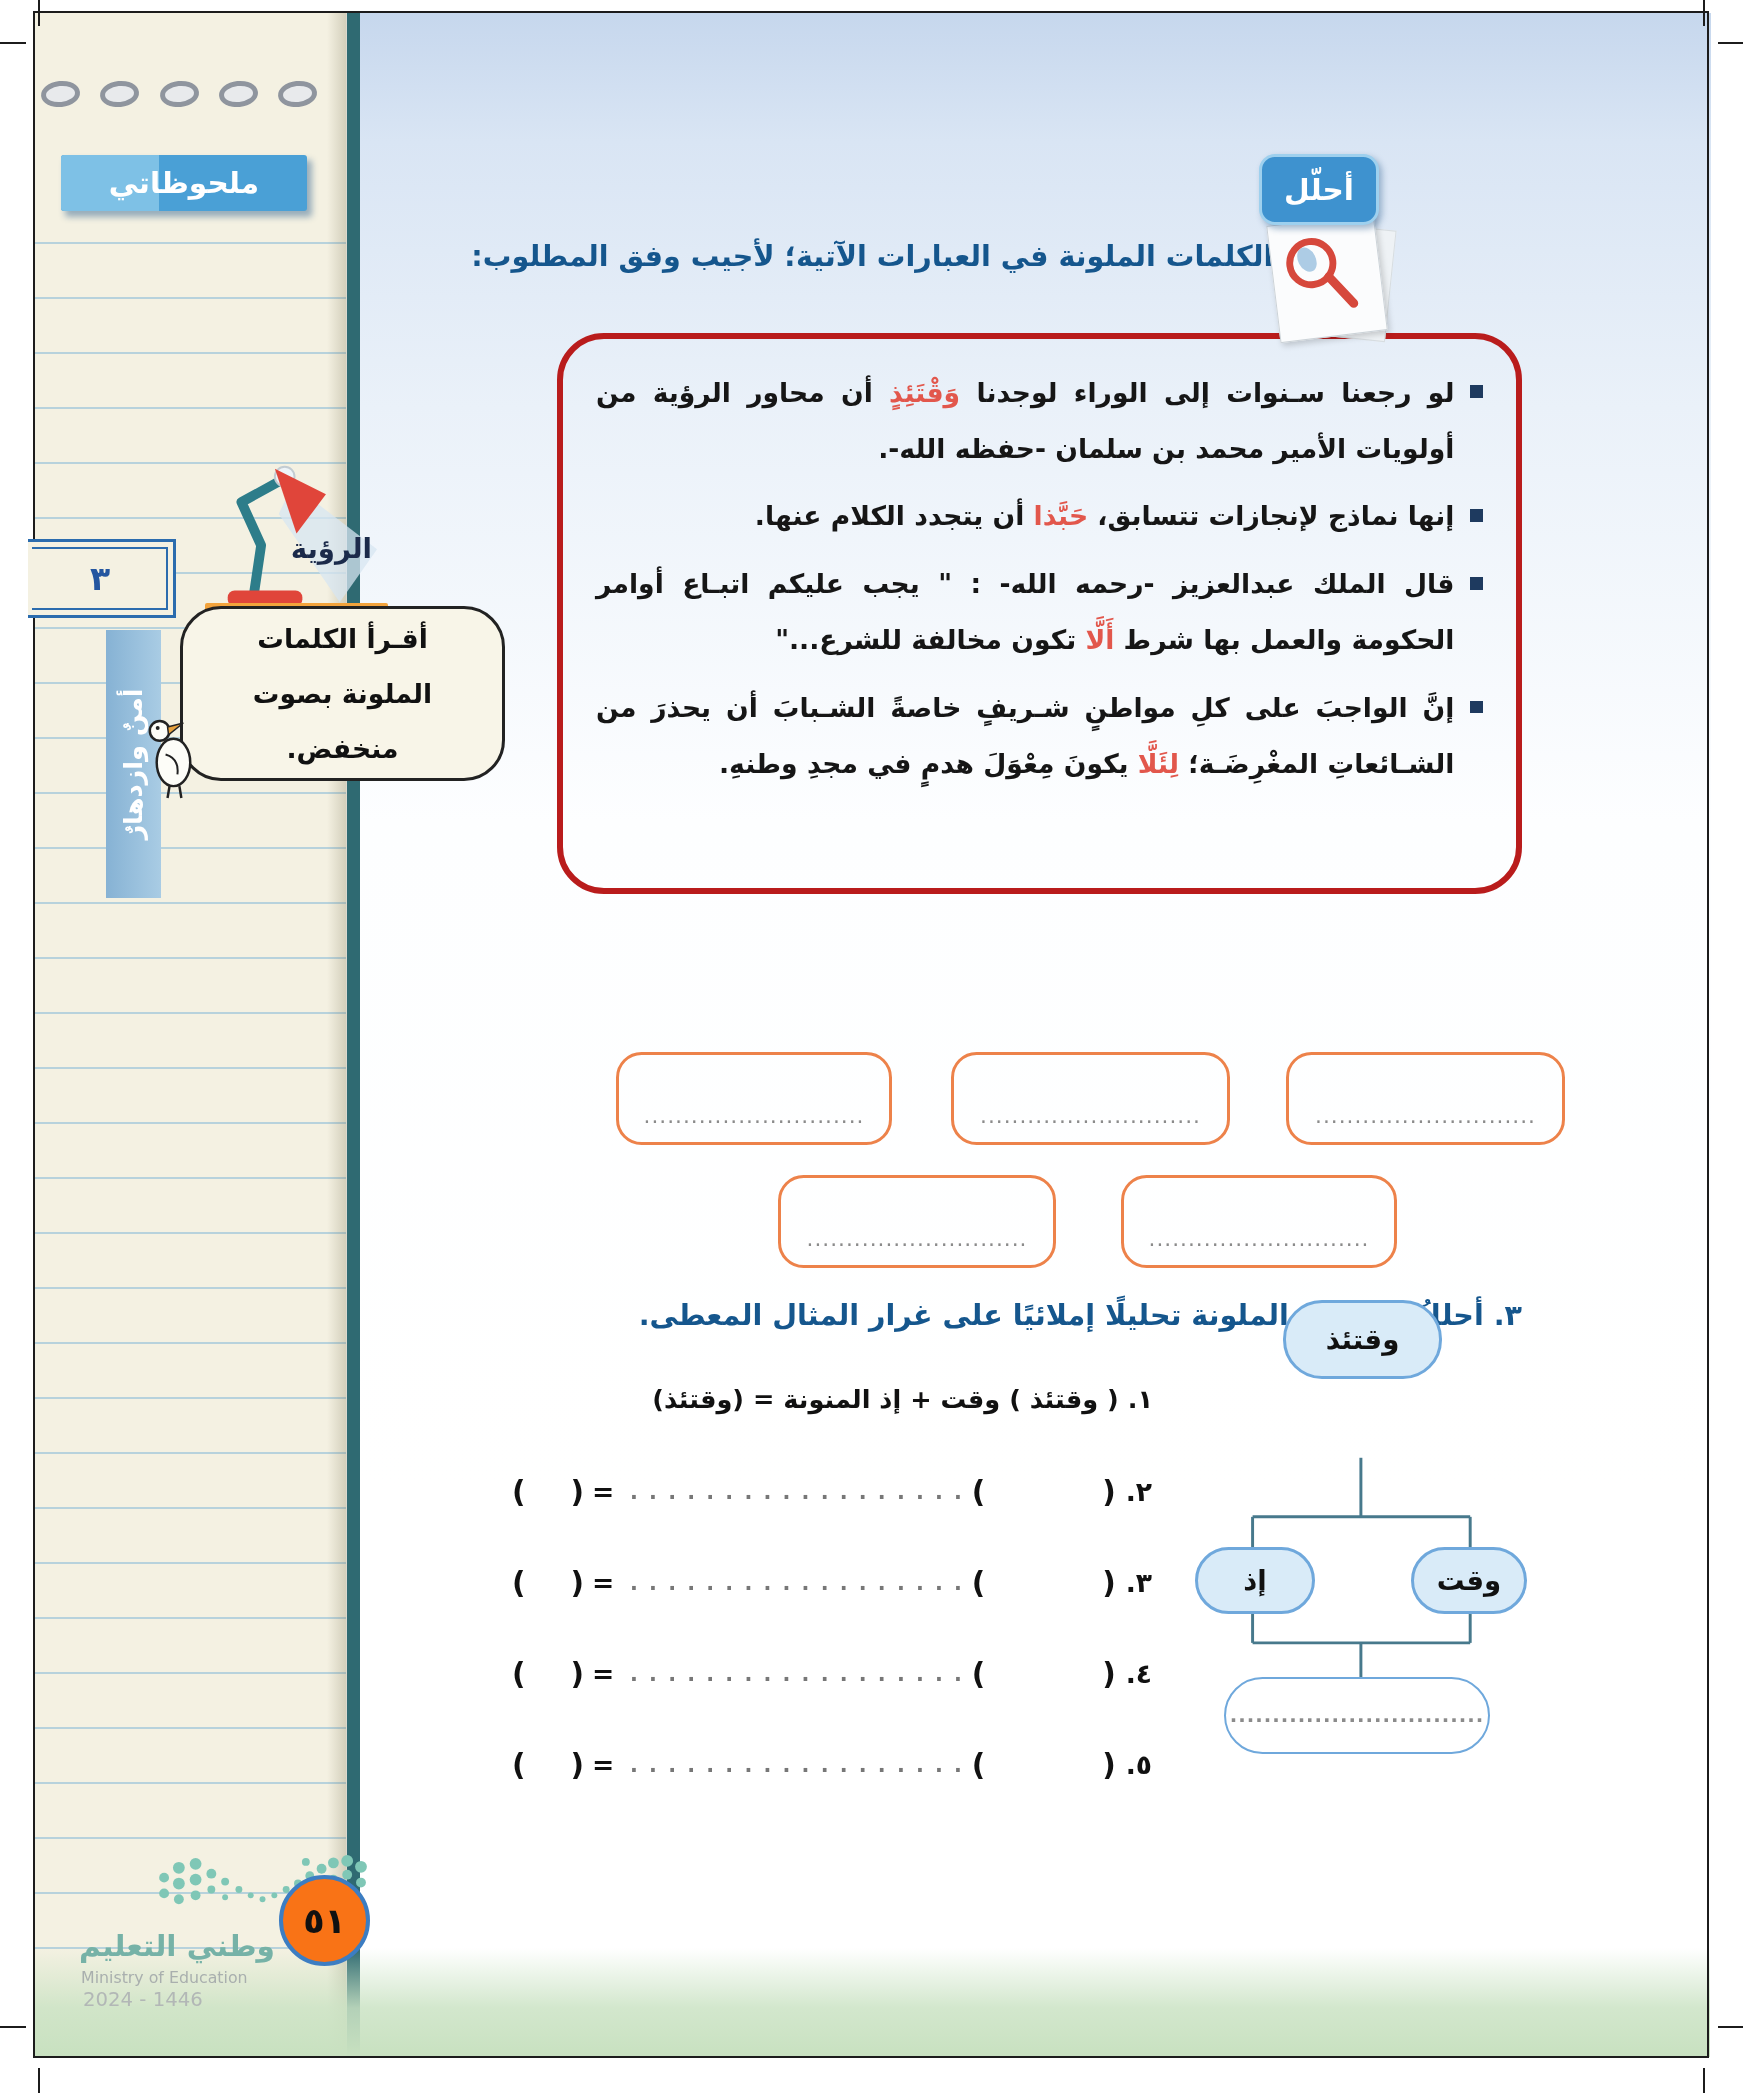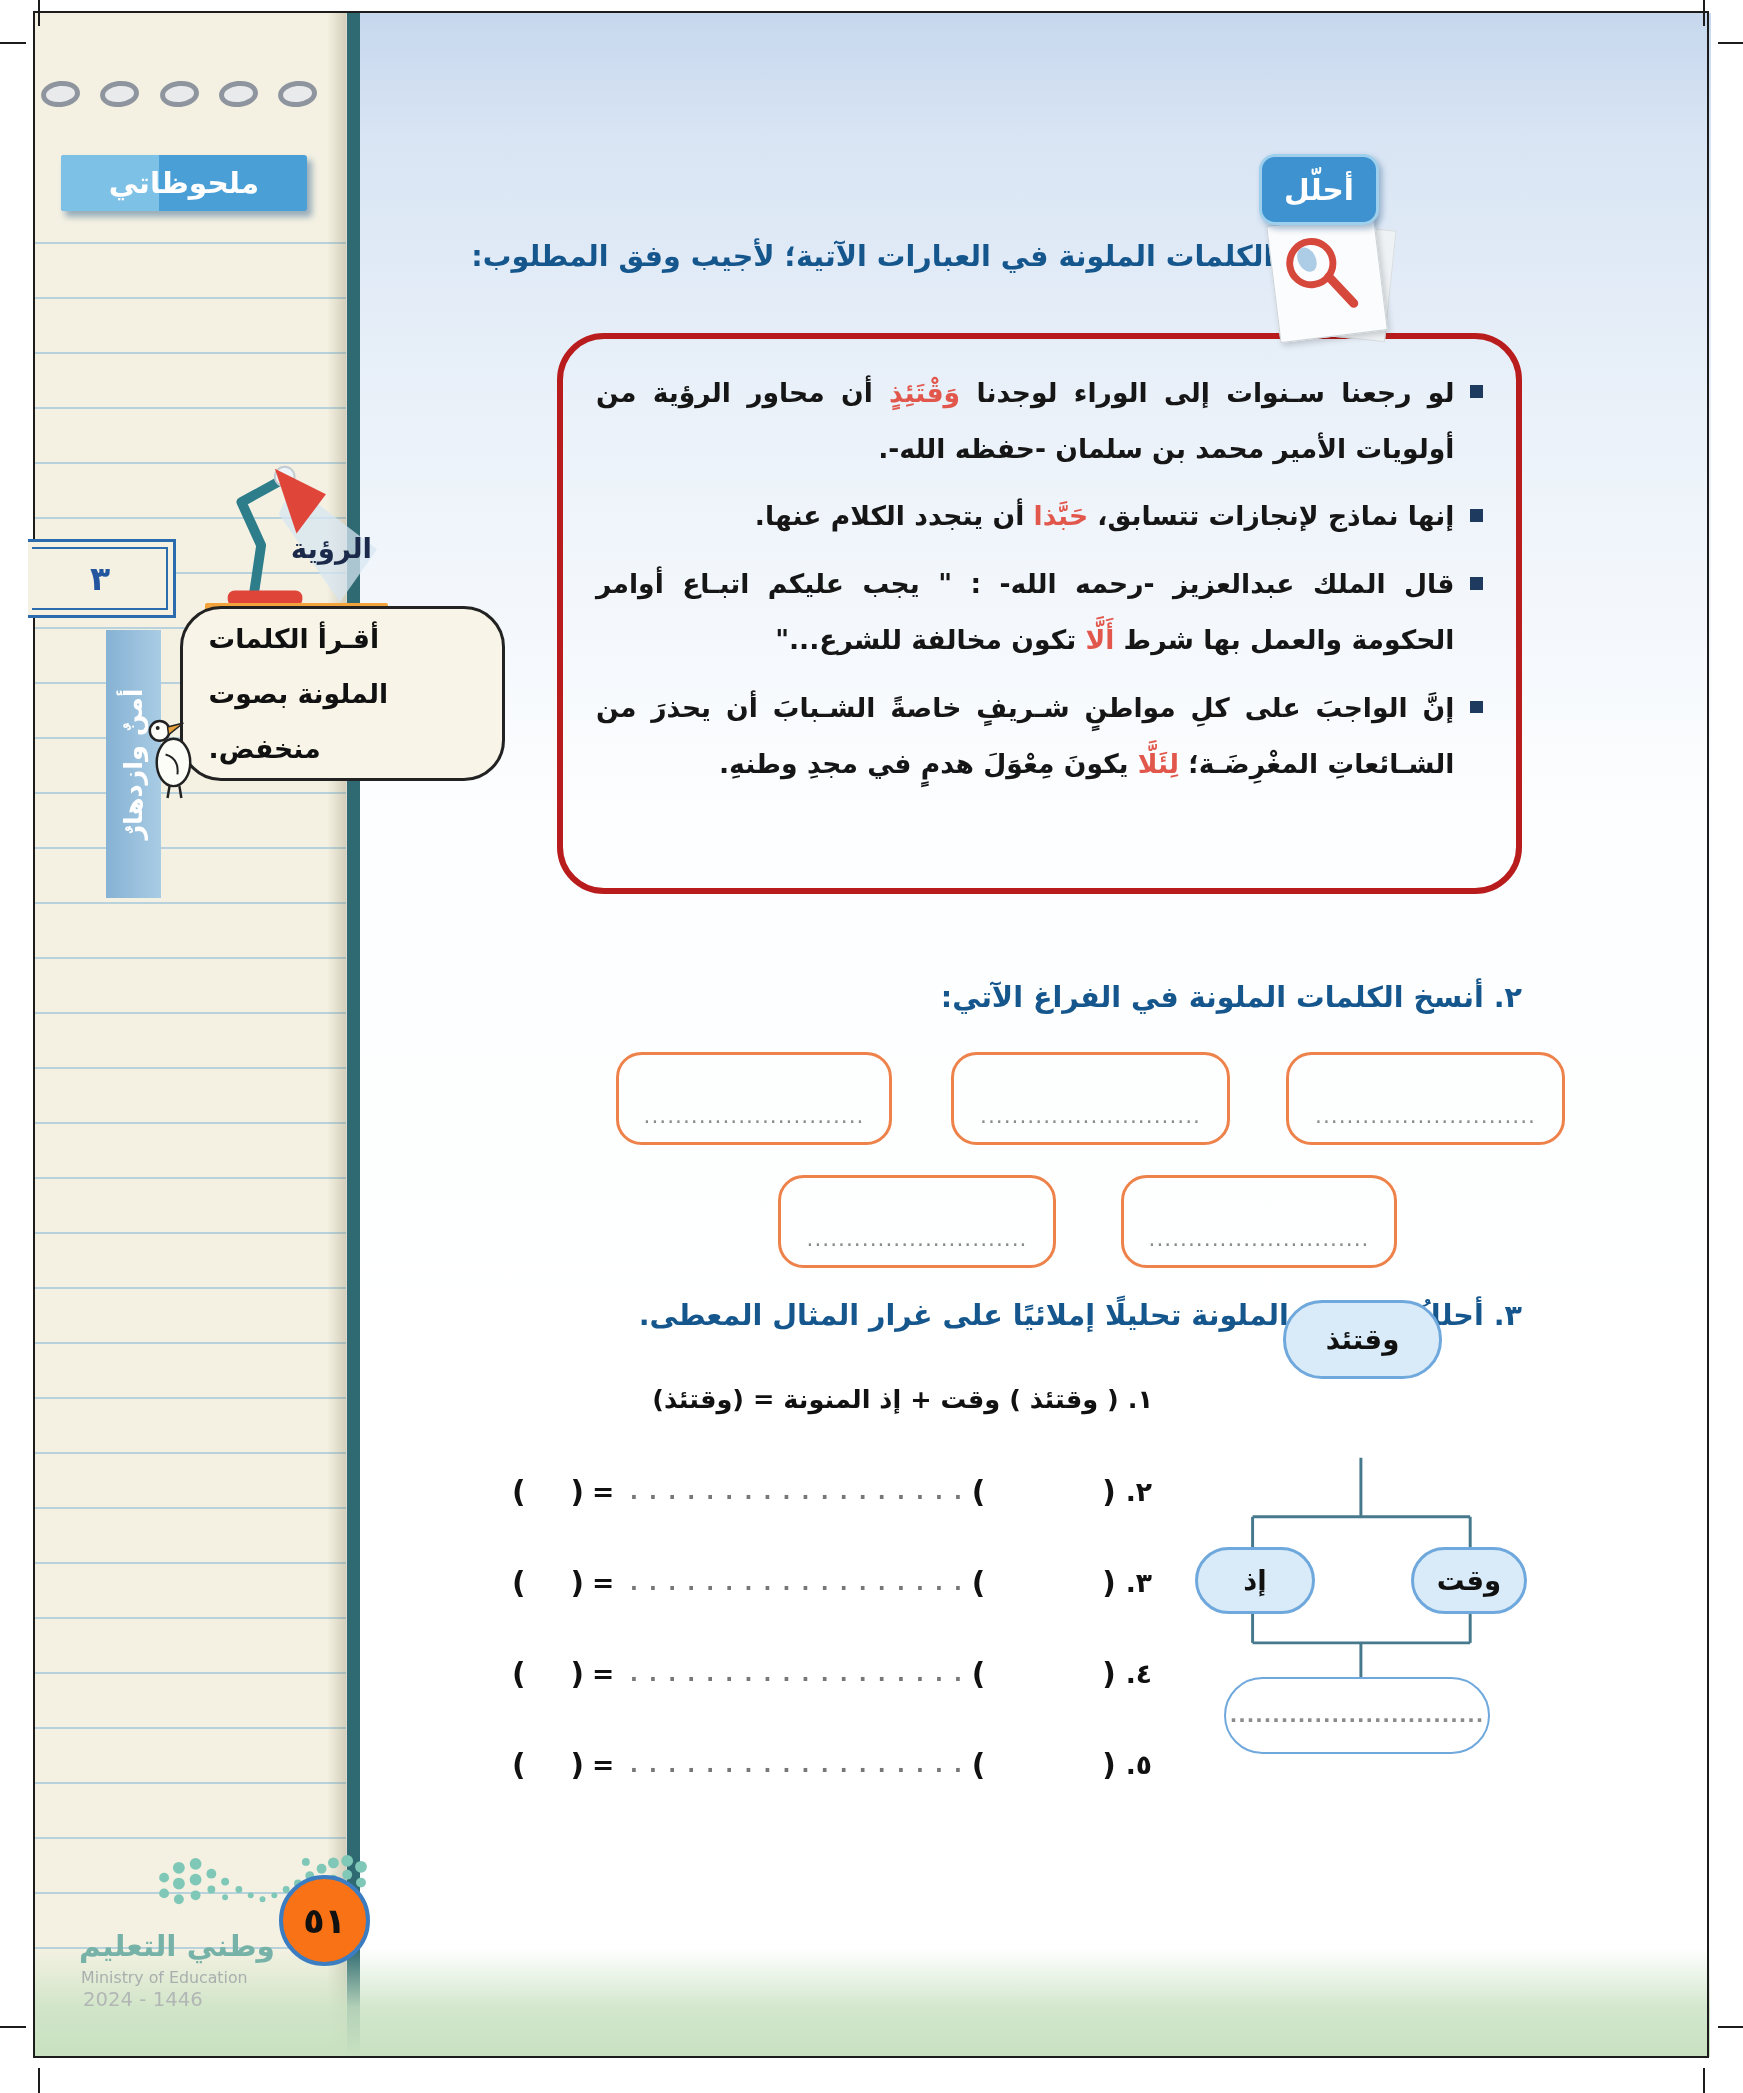--- a/index.html
+++ b/index.html
@@ -37,21 +37,21 @@
     box-sizing:border-box;display:flex;align-items:center;justify-content:center;background:#f4f1e2;}
   #unit-tab .inner{position:absolute;inset:4.9px;border:2px solid #2b6cae;border-left:none;}
   #unit-tab span{color:#2456a0;font-weight:bold;font-size:33px;position:relative;}
 
   #lamp-wrap{left:202px;top:455px;width:187px;height:167px;}
   #lamp-label{left:264px;top:532px;width:108px;color:#1b2a4a;font-weight:bold;font-size:27.6px;text-align:right;}
   #orange-bar{left:205px;top:603px;width:183px;height:15.8px;background:#f2a33c;border-radius:2px;}
 
   #speech-bubble{left:180px;top:606px;width:325px;height:175px;background:#f8f5e8;border:3px solid #222;
     border-radius:41px;box-sizing:border-box;z-index:4;display:flex;align-items:center;}
-  #speech-bubble .btext{width:100%;padding:0 25.6px;direction:rtl;text-align:left;color:#111;
+  #speech-bubble .btext{width:100%;padding:0 25.6px;direction:rtl;text-align:center;color:#111;
     font-weight:bold;font-size:26.6px;line-height:55px;}
 
   #ribbon{left:106px;top:630px;width:55px;height:268px;z-index:2;
     background:linear-gradient(90deg,#86b2d4,#a9cce4);}
   #ribbon .rtext{position:absolute;left:0;top:268px;width:268px;height:55px;line-height:55px;
     transform:rotate(-90deg);transform-origin:0 0;text-align:center;color:#fff;font-weight:bold;font-size:25.6px;direction:rtl;}
 
   
   #moe-ar{left:79px;top:1929px;width:197px;direction:rtl;text-align:left;color:#76b2a7;font-weight:bold;font-size:29.6px;z-index:3;}
   #moe-en{left:81px;top:1968px;width:217px;color:#a9afae;font-size:15.8px;z-index:3;}
@@ -256,21 +256,20 @@
       <div class="bullet">
         <span class="sq"></span>
         <span class="btxt"><span>قال الملك عبدالعزيز -رحمه الله- : " يجب عليكم اتبـاع أوامر الحكومة والعمل بها شرط </span><span class="red">أَلَّا</span><span> تكون مخالفة للشرع..."</span></span>
       </div>
       <div class="bullet">
         <span class="sq"></span>
         <span class="btxt"><span>إنَّ الواجبَ على كلِ مواطنٍ شـريفٍ خاصةً الشـبابَ أن يحذرَ من الشـائعاتِ المغْرِضَـة؛ </span><span class="red">لِئَلَّا</span><span> يكونَ مِعْوَلَ هدمٍ في مجدِ وطنهِ.</span></span>
       </div>
     </div>
 
-  <div class="abs h-blue" id="q2-heading">٢. أنسخ الكلمات الملونة في الفراغ الآتي:</div>
   <div class="abs blank-box" id="bb1">
       <span>............................</span>
     </div>
   <div class="abs blank-box" id="bb2">
       <span>............................</span>
     </div>
   <div class="abs blank-box" id="bb3">
       <span>............................</span>
     </div>
   <div class="abs blank-box" id="bb4">

